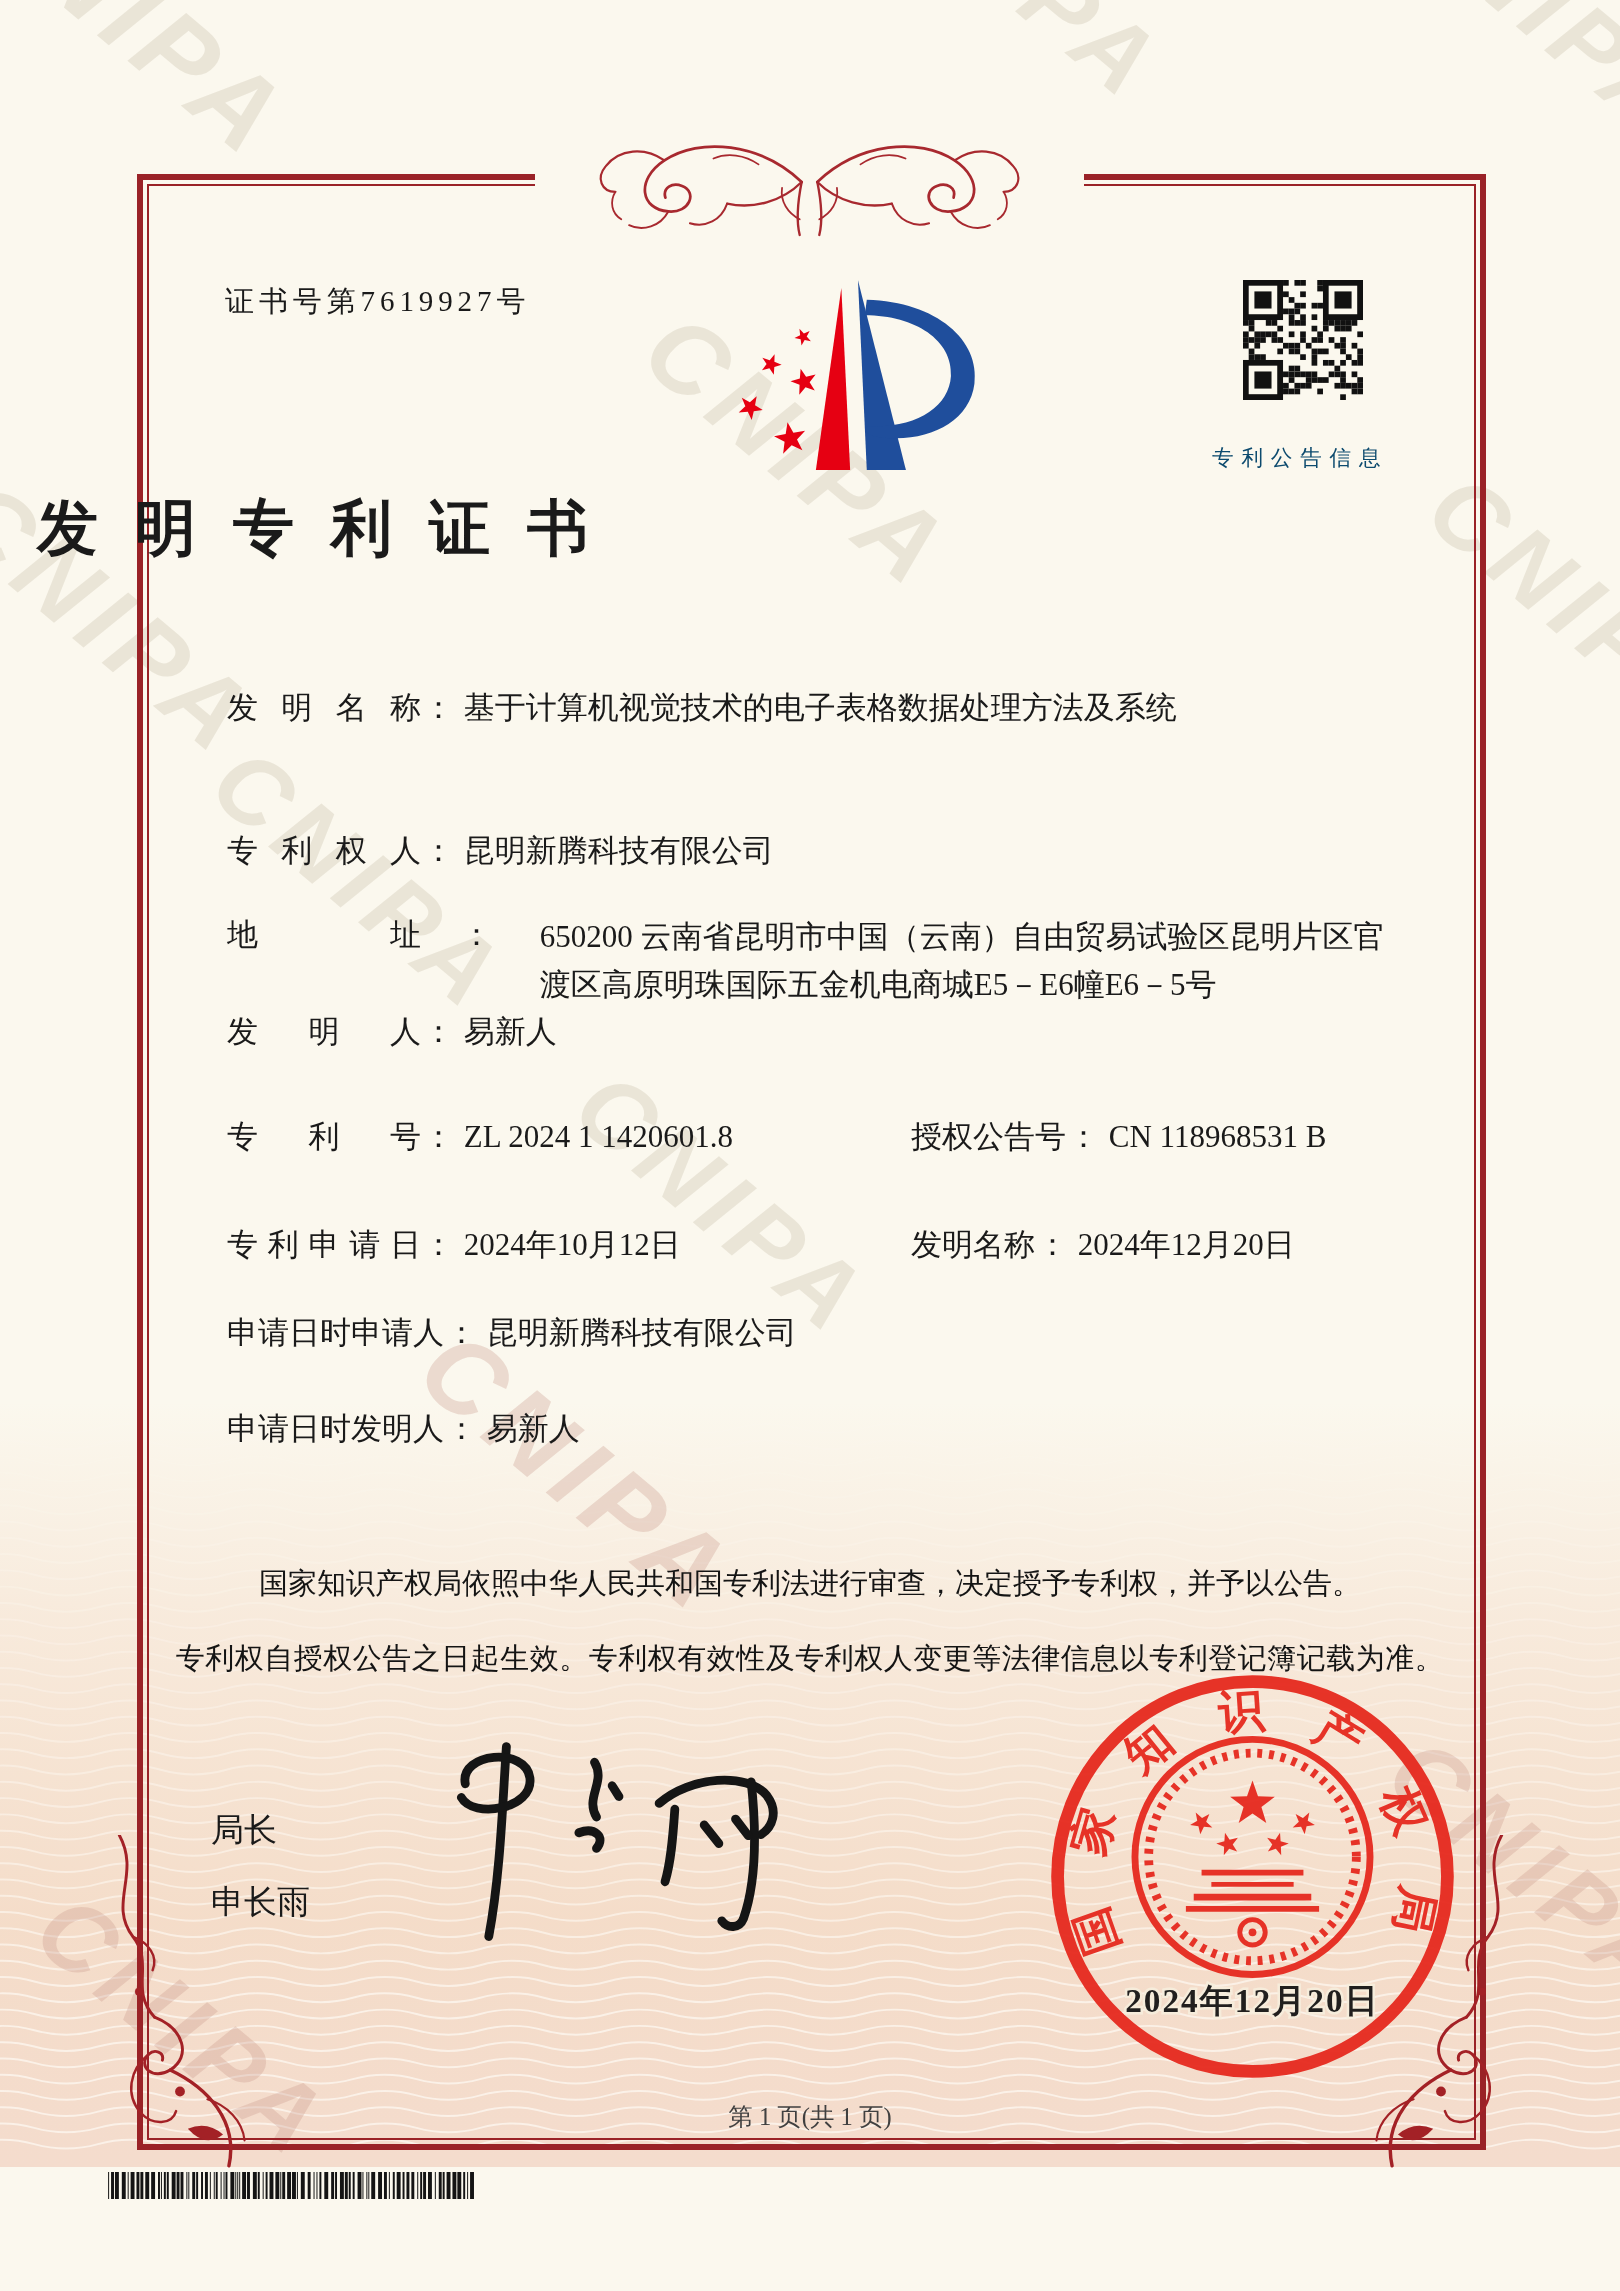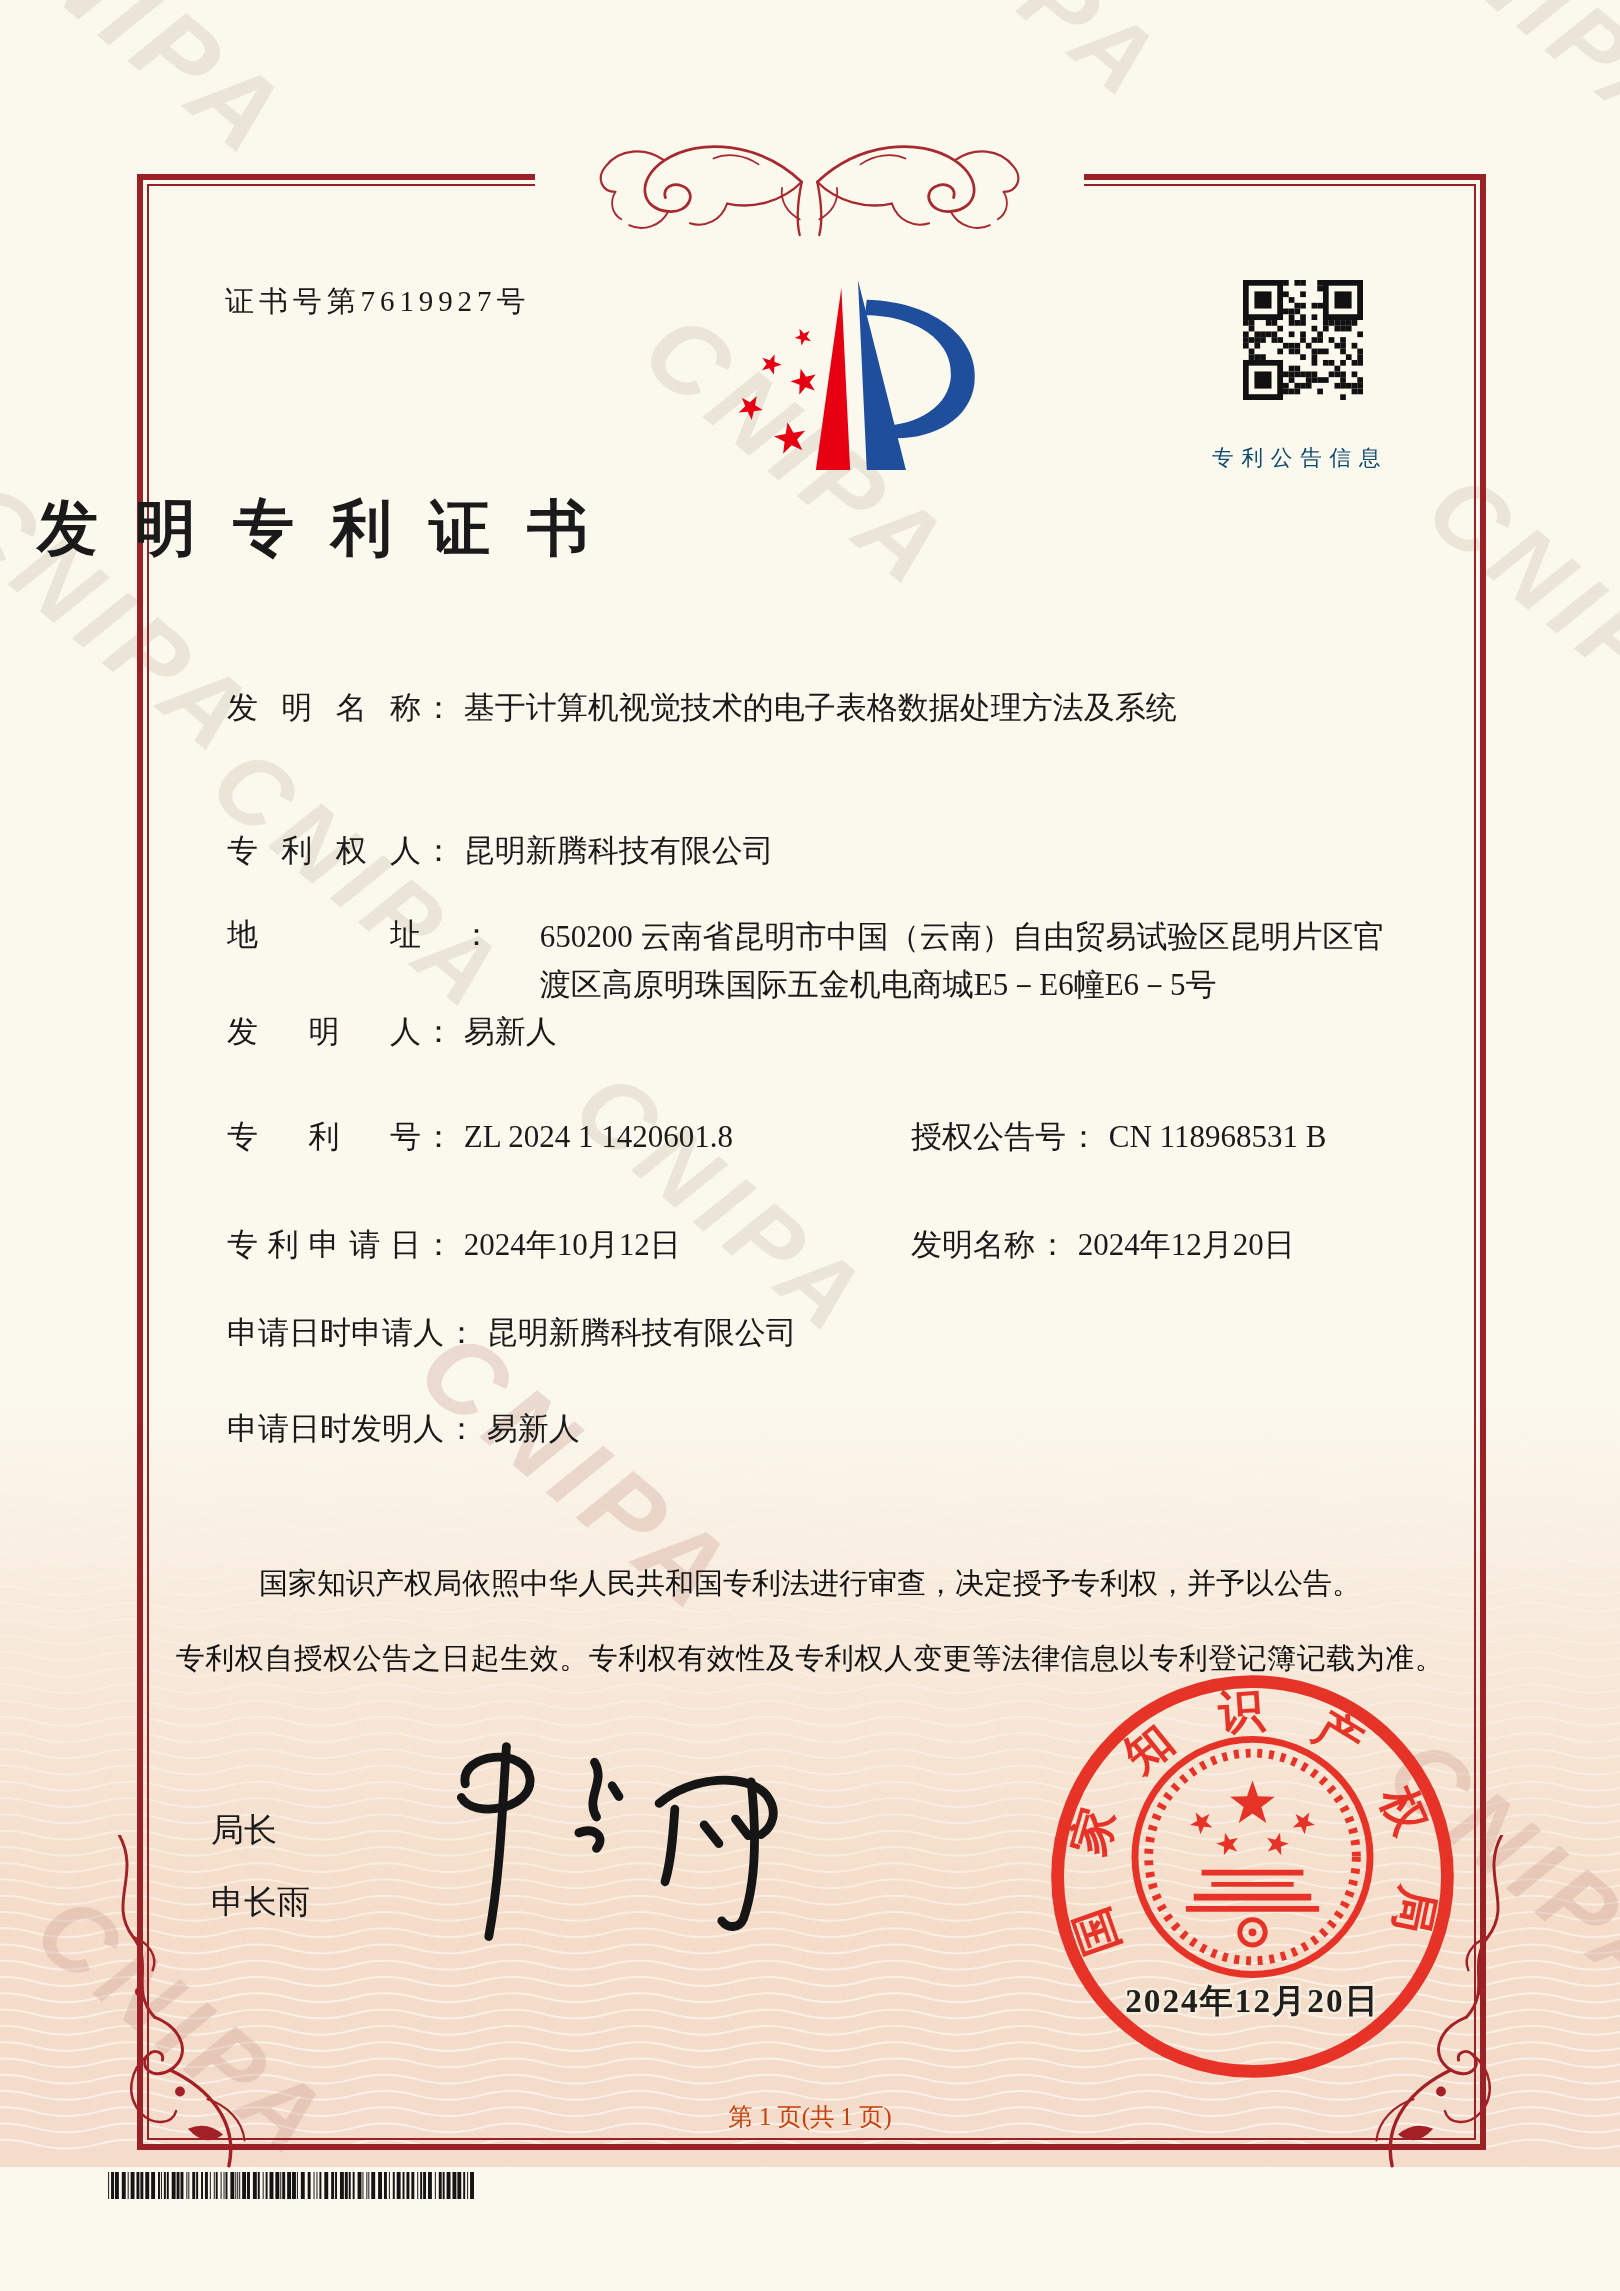--- a/index.html
+++ b/index.html
@@ -61,21 +61,21 @@
 
   
   #sealwrap{left:1037px;top:1661px;z-index:6;opacity:.94;}
   #sealdate{font-size:34px;font-weight:600;letter-spacing:2px;fill:#141414;
             paint-order:stroke;stroke:#f7eedd;stroke-width:5px;
             font-family:"Liberation Serif","DejaVu Serif",serif;}
   #sealarctext{font-size:47px;font-weight:700;fill:#e6281d;
             font-family:"Liberation Serif","DejaVu Serif",serif;}
 
   
-  #pagefooter{left:0;right:0;top:2100px;text-align:center;font-size:24.5px;color:#c2410c;z-index:5;}
+  #pagefooter{left:0;right:0;top:2100px;text-align:center;font-size:24.5px;color:#404040;z-index:5;}
   #barcode{left:108px;top:2172px;z-index:5;}
 </style>
 </head>
 <body>
 
 <div id="page">
 
   <div id="pinkzone" class="abs"></div>
   <svg id="waves" class="abs" width="1620" height="765" viewBox="0 0 1653 780">
       <path d="M -30 10.0 q 32.5 -9 65 0 q 32.5 9 65 0 q 32.5 -9 65 0 q 32.5 9 65 0 q 32.5 -9 65 0 q 32.5 9 65 0 q 32.5 -9 65 0 q 32.5 9 65 0 q 32.5 -9 65 0 q 32.5 9 65 0 q 32.5 -9 65 0 q 32.5 9 65 0 q 32.5 -9 65 0 q 32.5 9 65 0 q 32.5 -9 65 0 q 32.5 9 65 0 q 32.5 -9 65 0 q 32.5 9 65 0 q 32.5 -9 65 0 q 32.5 9 65 0 q 32.5 -9 65 0 q 32.5 9 65 0 q 32.5 -9 65 0 q 32.5 9 65 0 q 32.5 -9 65 0 q 32.5 9 65 0 q 32.5 -9 65 0 q 32.5 9 65 0" fill="none" stroke="rgba(255,253,248,0.04)" stroke-width="2"></path>

